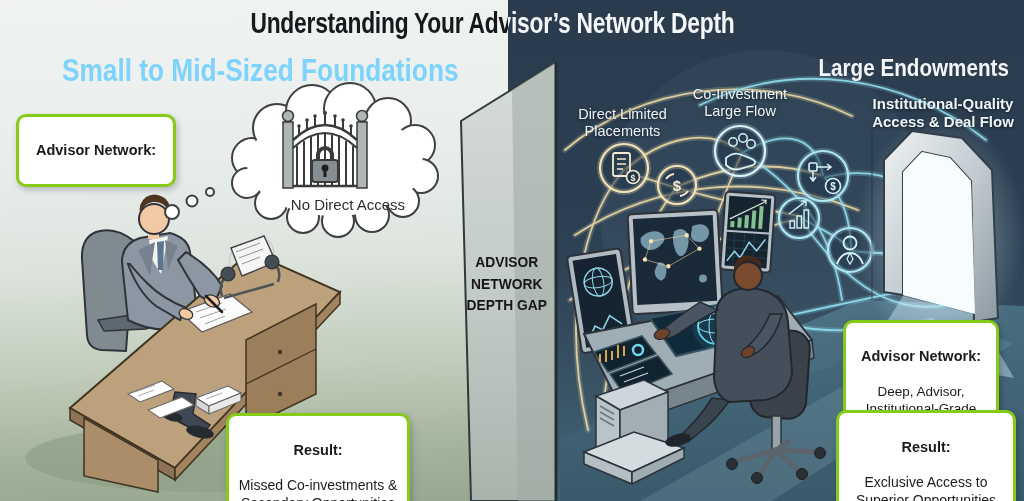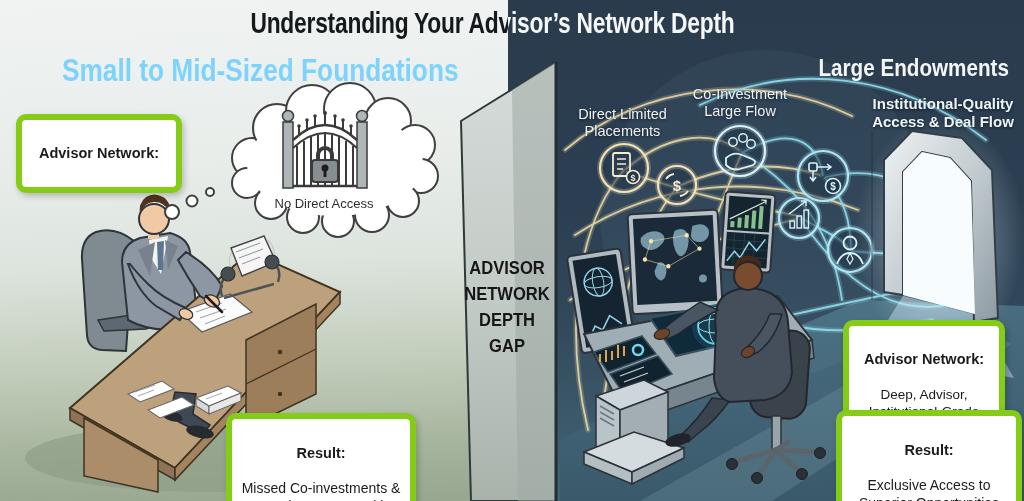--- a/index.html
+++ b/index.html
@@ -21,32 +21,32 @@
   .title-white{color:#f5f7f8;clip-path:inset(-5px -5px -5px 508px);}
 
   .heading-left{position:absolute;left:62px;top:52px;font-size:32px;font-weight:bold;color:#7dd3fc;
     white-space:nowrap;}
   .heading-left span{display:inline-block;transform:scaleX(.82);transform-origin:left center;}
   .heading-right{position:absolute;left:512px;top:54px;width:512px;text-align:right;
     font-size:24px;font-weight:bold;color:#f4f6f7;white-space:nowrap;}
   .heading-right span{display:inline-block;transform:scaleX(.86);transform-origin:center;}
 
   .wall-label{position:absolute;left:458px;top:229px;width:98px;text-align:center;
-    font-size:18px;font-weight:bold;line-height:1.45;color:#161616;white-space:pre-line;
+    font-size:15px;font-weight:bold;line-height:1.45;color:#161616;white-space:pre-line;
     letter-spacing:0;}
   .wall-label span{display:inline-block;transform:scaleX(.92);transform-origin:center;}
 
   .net-label{position:absolute;text-align:center;color:#eef4f6;font-size:14.5px;line-height:1.18;
     white-space:pre-line;text-shadow:0 1px 3px rgba(8,18,28,.75);}
   .net-label.bold{font-weight:bold;font-size:15px;}
 
-  .bubble-label{position:absolute;left:243px;top:196px;width:162px;text-align:center;
-    font-size:13px;color:#2e2e2e;}
-
-  .callout{position:absolute;background:#fff;border:6px solid #84cc16;border-radius:10px;
+  .bubble-label{position:absolute;left:243px;top:196px;width:162px;text-align:right;
+    font-size:15px;color:#2e2e2e;}
+
+  .callout{position:absolute;background:#fff;border:3px solid #84cc16;border-radius:10px;
     padding:7px 8px;text-align:center;color:#1b1b1b;font-size:14px;line-height:1.28;
     box-shadow:2px 3px 6px rgba(0,0,0,.22);white-space:pre-line;}
   .callout .c-title{font-weight:bold;font-size:14.5px;}
   .callout-advisor-left{left:16px;top:114px;width:138px;font-size:13.5px;}
   .callout-result-left{left:226px;top:413px;width:162px;}
   .callout-advisor-right{left:843px;top:320px;width:134px;font-size:13.5px;}
   .callout-result-right{left:836px;top:410px;width:158px;}
 </style>
 </head>
 <body>

